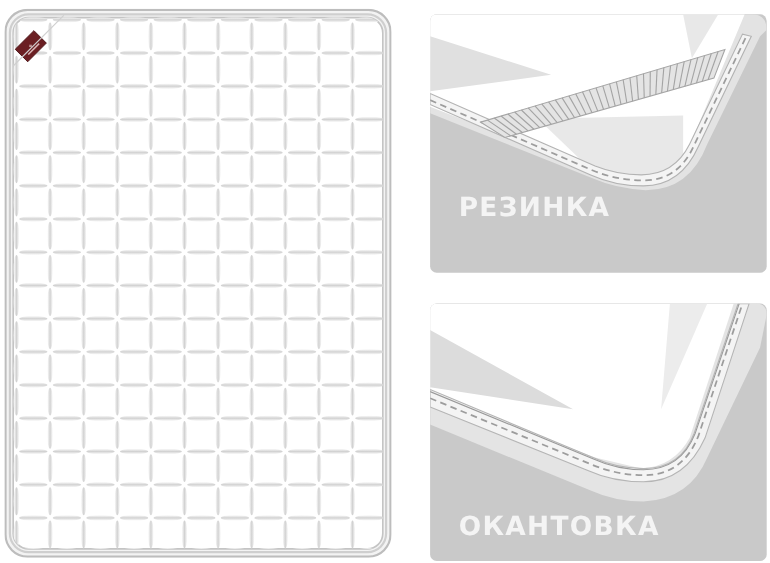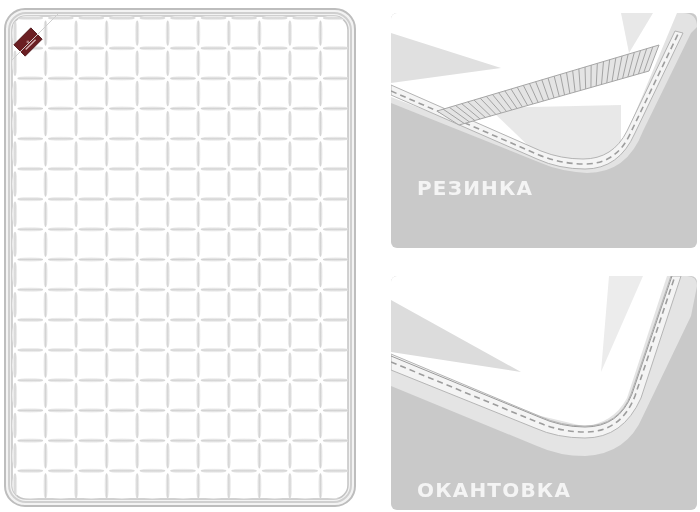--- a/index.html
+++ b/index.html
@@ -1,20 +1,20 @@
 <!DOCTYPE html>
 <html><head>
 <meta charset="utf-8">
 <style>
   html,body{margin:0;padding:0;background:#ffffff;}
   body{width:700px;height:512px;position:relative;overflow:hidden;font-family:"DejaVu Sans","Liberation Sans",sans-serif;}
   .mattress{position:absolute;left:4px;top:8px;width:352px;height:499px;}
   .panel{position:absolute;left:391px;width:306px;border-radius:6px;overflow:hidden;background:#c9c9c9;}
   .panel svg{position:absolute;left:0;top:0;}
-  .panel-label{position:absolute;left:26px;color:#f4f4f4;font-weight:bold;font-size:20px;letter-spacing:1.2px;line-height:30px;}
+  .panel-label{position:absolute;left:26px;color:#f4f4f4;font-weight:bold;font-size:24px;letter-spacing:1.2px;line-height:30px;}
 </style>
 </head>
 <body>
 
 <div class="mattress">
   <svg width="352" height="499" viewBox="0 0 352 499" id="mattress-svg">
     <defs>
       <clipPath id="innerClip">
           <rect x="8" y="8" width="336" height="483" rx="14"></rect>
         </clipPath>
@@ -514,16 +514,16 @@
 <div class="panel" style="top:276px;height:234px;">
   <svg width="306" height="234" viewBox="0 0 306 234">
     <path d="M0 0 H296 Q306 0 306 10 L300 40 L252 140 Q236 178 194 180 Q168 180 146 170 L0 110 Z" fill="#e4e4e4"></path>
     <path d="M0 0 H276 L236 122 Q222 148 192 150 L150 140 L0 82 Z" fill="#ffffff"></path>
     <path d="M0 24 L130 96 L0 76 Z" fill="#dcdcdc"></path>
     <path d="M218 0 L252 0 L210 96 Z" fill="#ececec"></path>
     <path d="M0 78 L148 140 Q170 150 194 150 Q228 150 240 118 L280 0 L290 0 L250 122 Q232 162 194 162 Q166 162 144 152 L0 94 Z" fill="#f4f4f4" stroke="#b5b5b5" stroke-width="1"></path>
     <path d="M0 86 L146 146 Q170 156 194 156 Q230 156 244 120 L284 0" fill="none" stroke="#9d9d9d" stroke-width="1.6" stroke-dasharray="6 4"></path>
     <path d="M0 80 L148 141 Q170 151 194 151 Q228 151 241 118 L281 0" fill="none" stroke="#9a9a9a" stroke-width="1"></path>
   </svg>
-  <div class="panel-label" style="top:187px;margin-top:12px;">
+  <div class="panel-label" style="top:187px;">
     <div>ОКАНТОВКА</div>
   </div>
 </div>
 
 </body></html>

